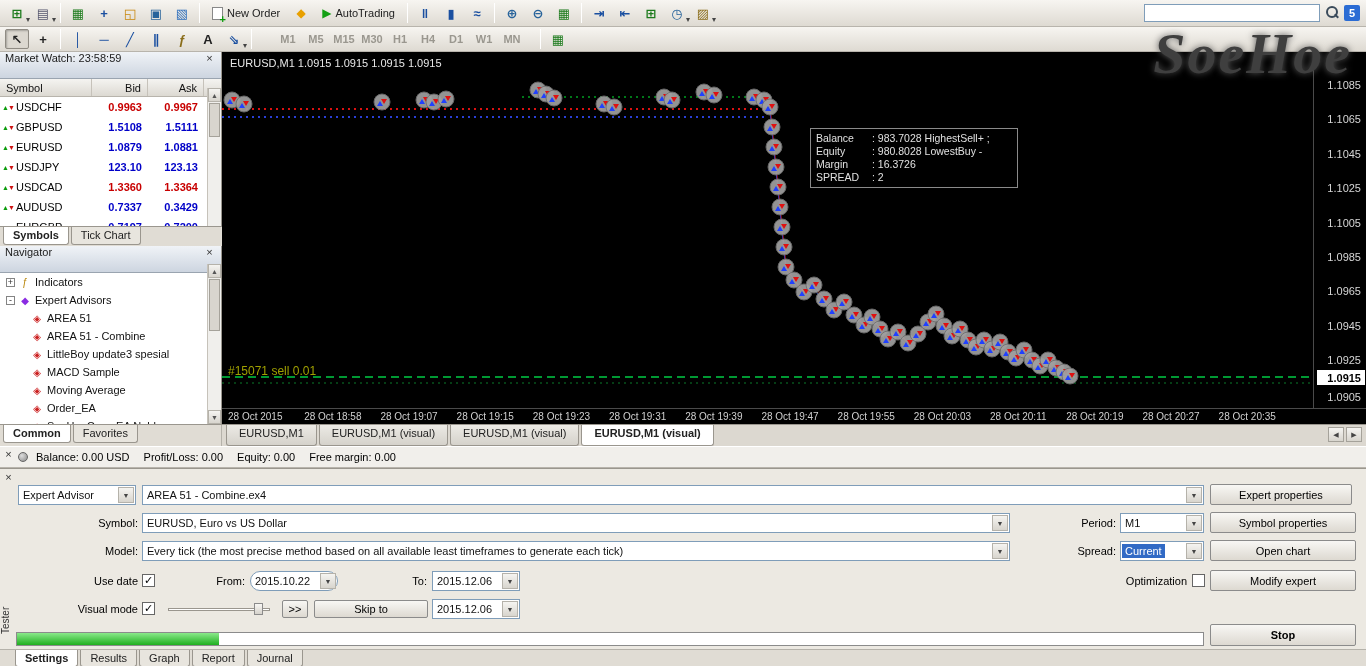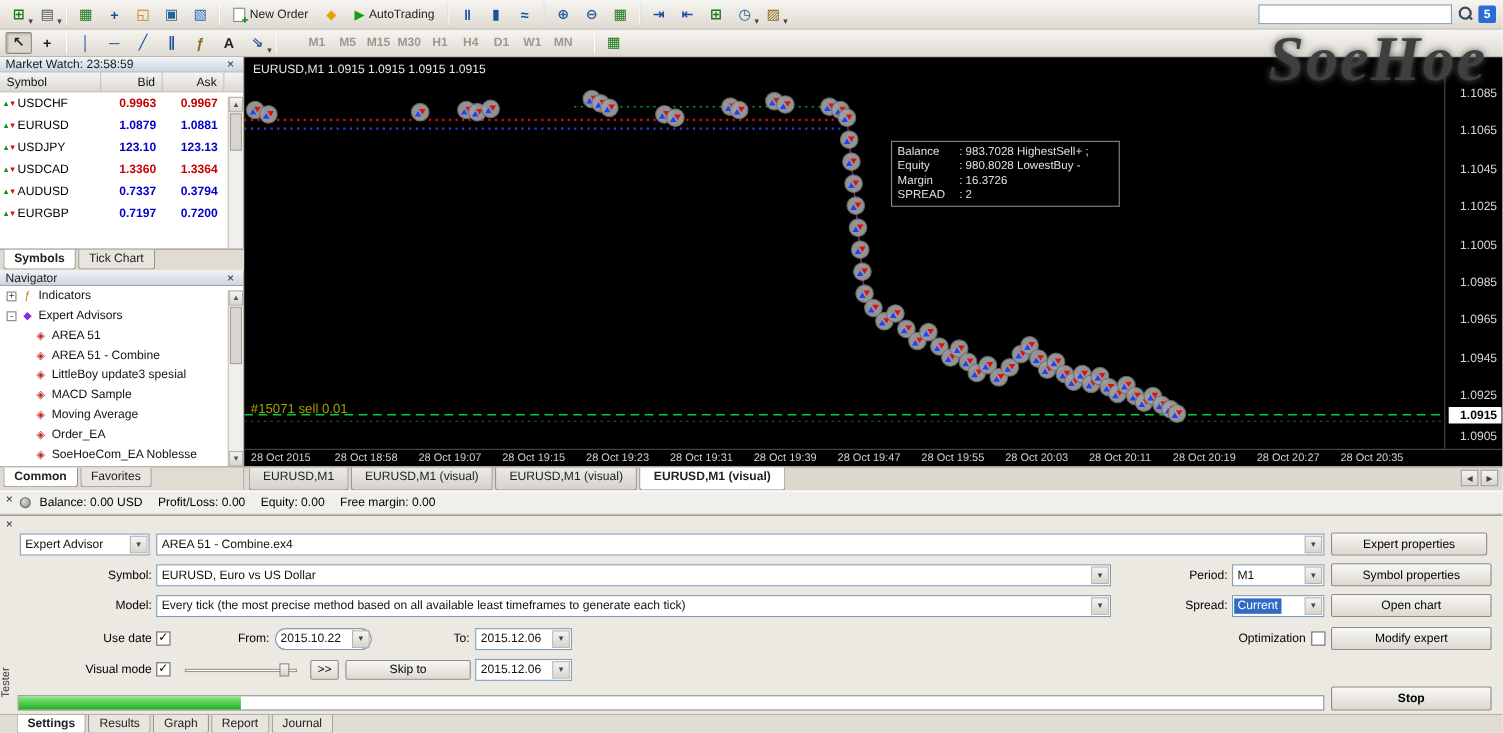--- a/index.html
+++ b/index.html
@@ -23,21 +23,21 @@
   .tfbtn { min-width:26px; height:19px; margin:0 1px; display:flex; align-items:center; justify-content:center; font-size:11px; font-weight:bold; color:#9a978f; border:1px solid transparent; }
   #search-wrap { margin-left:auto; display:flex; align-items:center; gap:3px; padding-right:2px; }
   #search-input { width:176px; height:18px; border:1px solid #7f9db9; font-size:11px; padding:0 4px; background:#fff; }
   .mag { position:relative; width:18px; height:18px; }
   .mag::before { content:""; position:absolute; left:3px; top:2px; width:8px; height:8px; border:2px solid #3a4a5a; border-radius:50%; }
   .mag::after { content:""; position:absolute; left:11px; top:11px; width:5px; height:2px; background:#3a4a5a; transform:rotate(45deg); }
   .badge5 { width:16px; height:16px; background:#2b6cd4; color:#fff; font-weight:bold; font-size:11px; display:flex; align-items:center; justify-content:center; border-radius:2px; }
 
   
   .lpanel { position:absolute; left:0; width:222px; background:#fff; border-right:1px solid #9a968e; }
-  .panel-header { height:14px; background:linear-gradient(#f0f3f7,#cdd5e0); border-bottom:1px solid #9aa4b0; display:flex; align-items:flex-end; padding:0 5px; font-size:11px; color:#1a1a1a; }
+  .panel-header { height:27px; background:linear-gradient(#f0f3f7,#cdd5e0); border-bottom:1px solid #9aa4b0; display:flex; align-items:flex-start; padding:0 5px; font-size:11px; color:#1a1a1a; }
   .close-x { margin-left:auto; font-size:11px; color:#333; width:13px; text-align:center; cursor:default; }
   #mw-panel { top:52px; height:174px; }
   .mw-colhead { display:flex; height:18px; background:linear-gradient(#f5f4f1,#dcd9d2); border-bottom:1px solid #b8b4ac; align-items:center; }
   .mw-colhead span { border-right:1px solid #c6c2ba; height:100%; display:flex; align-items:center; }
   .col-sym { width:92px; padding-left:6px; }
   .col-bid, .col-ask { width:56px; justify-content:flex-end; padding-right:6px; }
   #mw-rows { height:135px; overflow:hidden; }
   .mw-row { display:flex; height:20px; align-items:center; background:#fff; }
   .sym-icn { width:16px; display:flex; justify-content:center; font-size:7px; letter-spacing:-1px; }
   .sym-icn .u { color:#0a9a0a; } .sym-icn .d { color:#cc1111; }
@@ -209,20 +209,29 @@
           </span>
           <span class="mw-sym">USDCHF</span>
           <span class="mw-bid">0.9963</span>
           <span class="mw-ask">0.9967</span>
         </div>
         <div class="mw-row dir-up">
           <span class="sym-icn">
             <span class="u">▲</span>
             <span class="d">▼</span>
           </span>
+          <span class="mw-sym">GBPUSD</span>
+          <span class="mw-bid">1.5108</span>
+          <span class="mw-ask">1.5111</span>
+        </div>
+        <div class="mw-row dir-up">
+          <span class="sym-icn">
+            <span class="u">▲</span>
+            <span class="d">▼</span>
+          </span>
           <span class="mw-sym">EURUSD</span>
           <span class="mw-bid">1.0879</span>
           <span class="mw-ask">1.0881</span>
         </div>
         <div class="mw-row dir-up">
           <span class="sym-icn">
             <span class="u">▲</span>
             <span class="d">▼</span>
           </span>
           <span class="mw-sym">USDJPY</span>
@@ -238,21 +247,21 @@
           <span class="mw-bid">1.3360</span>
           <span class="mw-ask">1.3364</span>
         </div>
         <div class="mw-row dir-up">
           <span class="sym-icn">
             <span class="u">▲</span>
             <span class="d">▼</span>
           </span>
           <span class="mw-sym">AUDUSD</span>
           <span class="mw-bid">0.7337</span>
-          <span class="mw-ask">0.3794</span>
+          <span class="mw-ask">0.3429</span>
         </div>
         <div class="mw-row dir-up">
           <span class="sym-icn">
             <span class="u">▲</span>
             <span class="d">▼</span>
           </span>
           <span class="mw-sym">EURGBP</span>
           <span class="mw-bid">0.7197</span>
           <span class="mw-ask">0.7200</span>
         </div>

